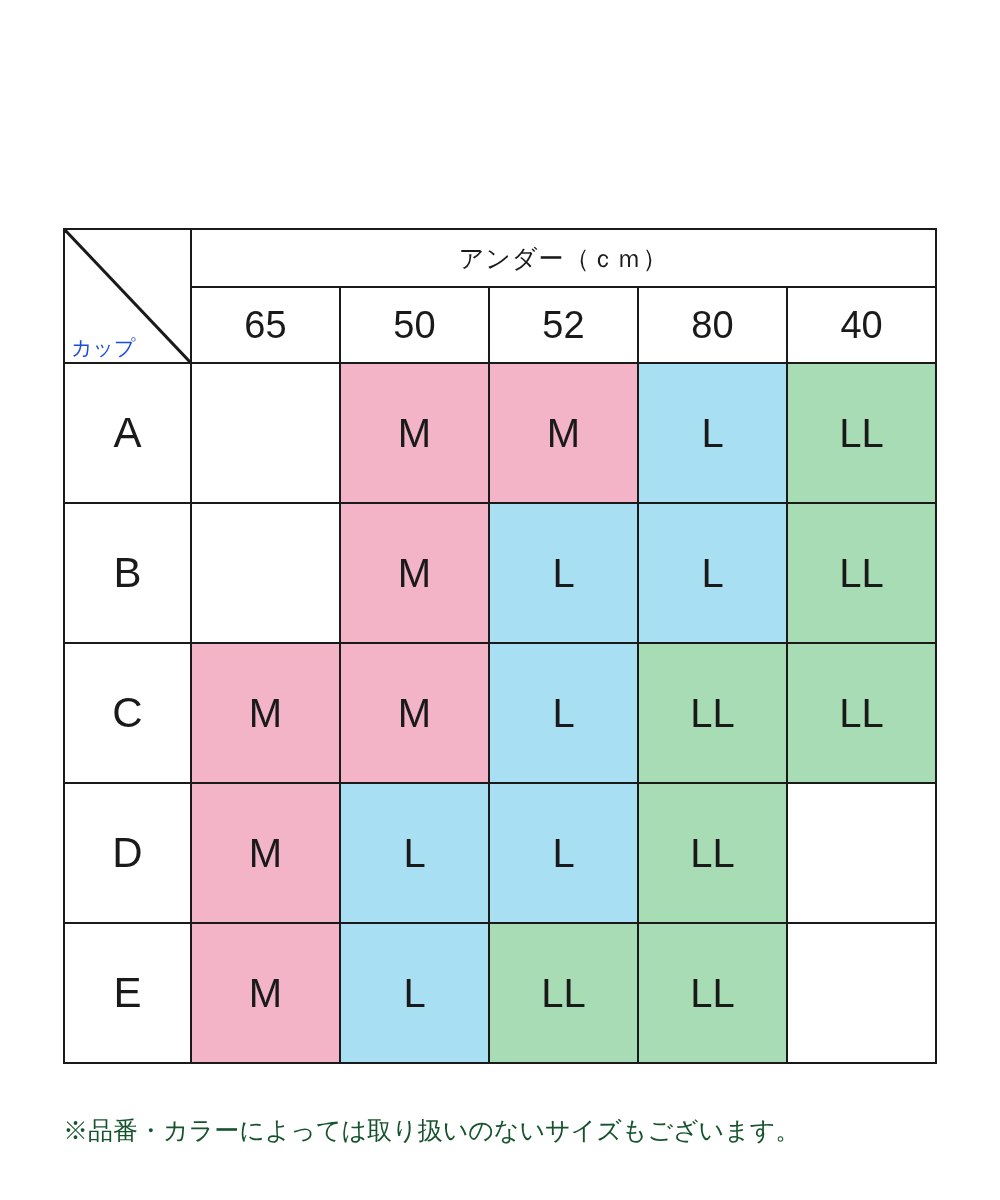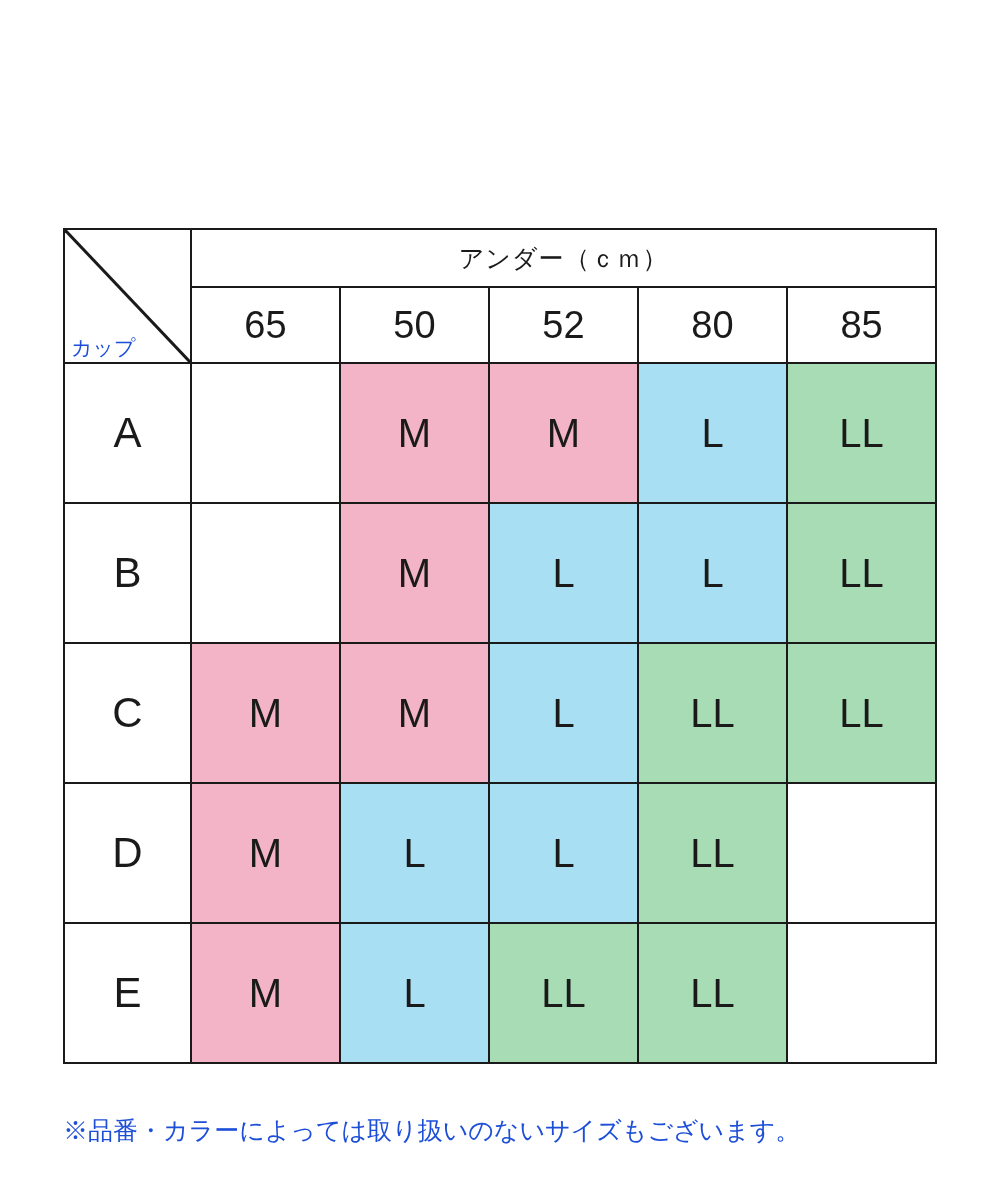--- a/index.html
+++ b/index.html
@@ -116,21 +116,21 @@
   .bg-green { background: #a7dcb5; }
   .bg-white { background: #ffffff; }
 
   
   .note {
     position: absolute;
     left: 63px;
     top: 1114px;
     font-size: 25px;
     letter-spacing: 0px;
-    color: #1d4ed8;
+    color: #14532d;
     white-space: nowrap;
   }
 </style>
 </head>
 <body>
 
 <div class="page">
 
 
   <div class="table-wrap">
@@ -151,21 +151,21 @@
             </svg>
             <span class="cup-label">カップ</span>
           </td>
           <td class="under-head" colspan="5">アンダー（ｃｍ）</td>
         </tr>
         <tr>
           <td class="under-num">65</td>
           <td class="under-num">50</td>
           <td class="under-num">52</td>
           <td class="under-num">80</td>
-          <td class="under-num">85</td>
+          <td class="under-num">40</td>
         </tr>
 
         <tr>
           <td class="cup-cell bg-white">A</td>
           <td class="size-cell bg-white"></td>
           <td class="size-cell bg-pink">M</td>
           <td class="size-cell bg-pink">M</td>
           <td class="size-cell bg-blue">L</td>
           <td class="size-cell bg-green">LL</td>
         </tr>

